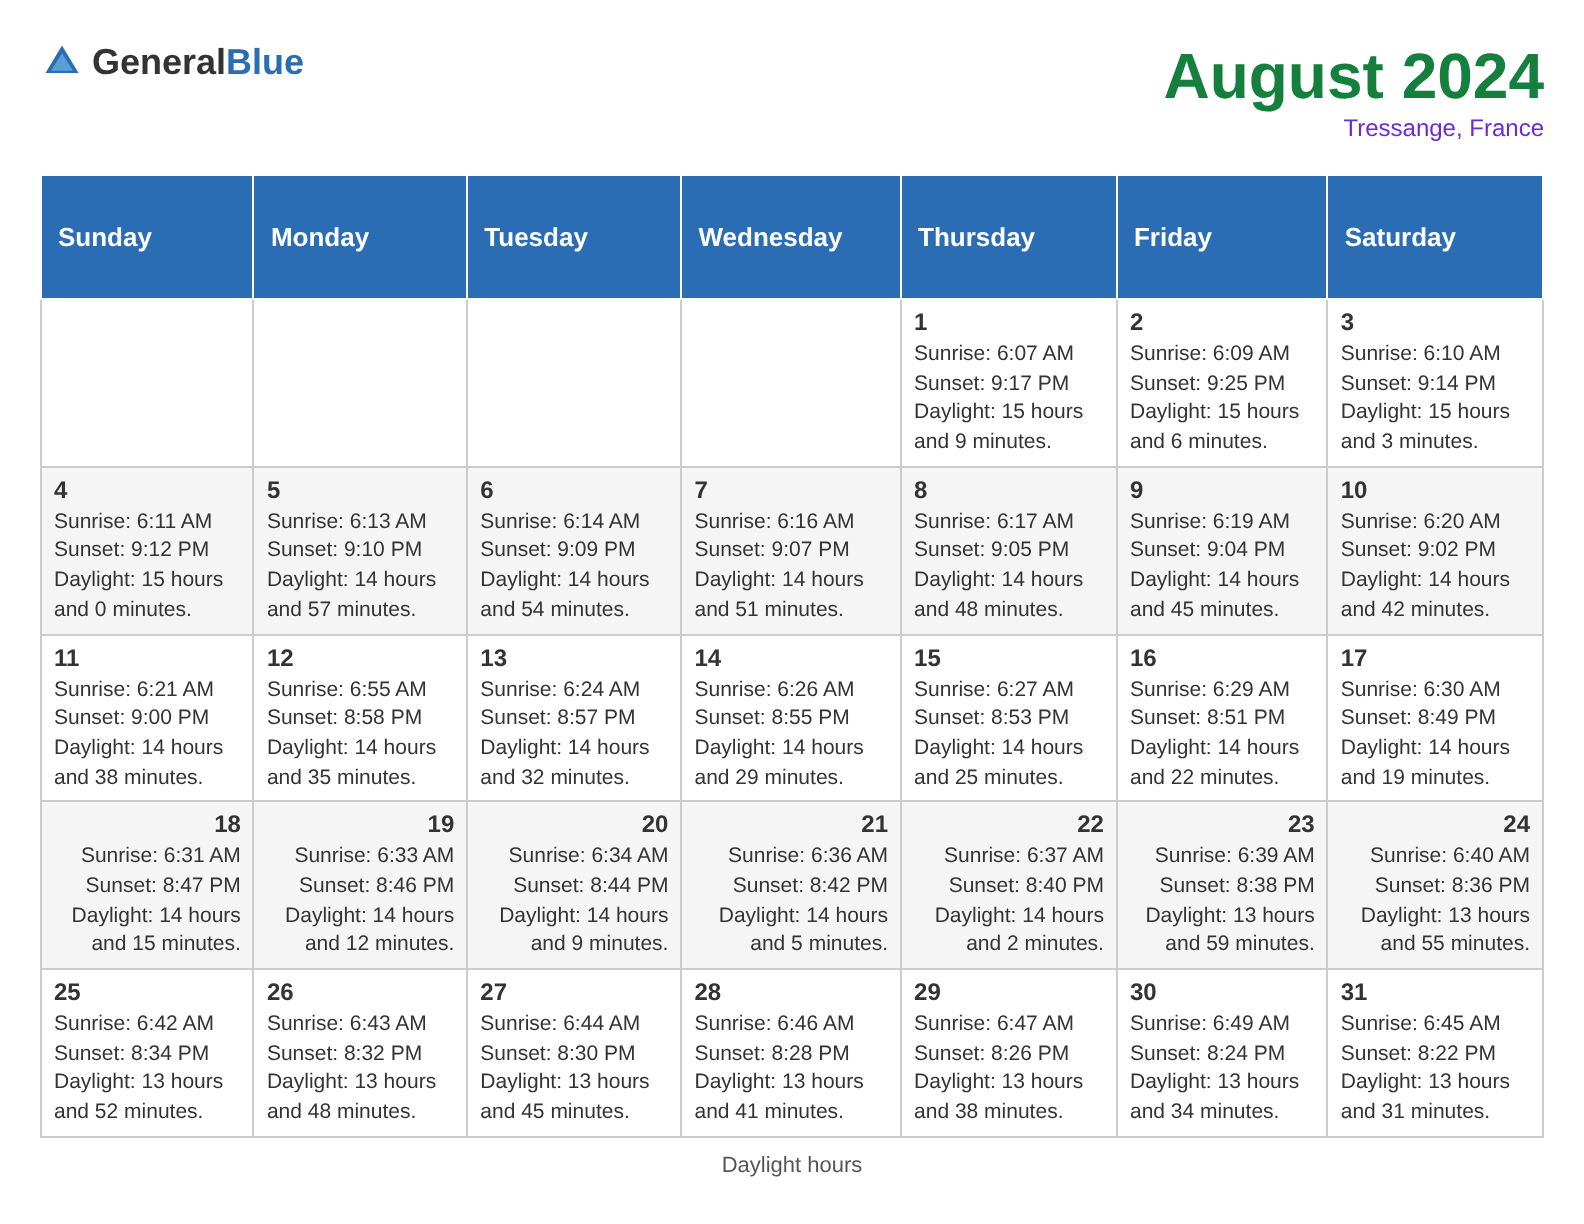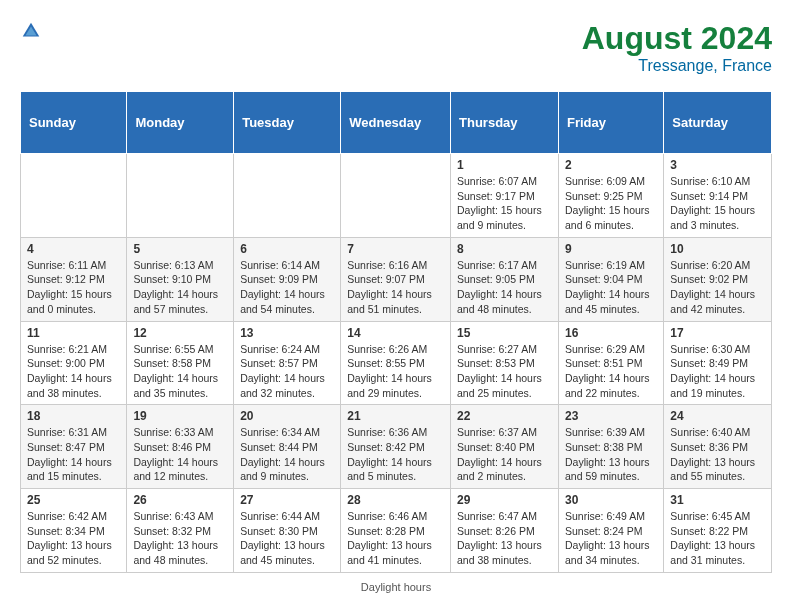--- a/index.html
+++ b/index.html
@@ -27,22 +27,22 @@
     }
     .title-block {
       text-align: right;
     }
     .month-year {
       font-size: 32px;
       font-weight: bold;
       color: #15803d;
     }
     .location {
-      font-size: 16px;
-      color: #0369a1;
+      font-size: 12px;
+      color: #6d28d9;
     }
     .calendar {
       width: 100%;
       border-collapse: collapse;
     }
     .calendar th {
       background-color: #2a6db5;
       color: #fff;
       text-align: left;
       padding: 23px 8px;
@@ -78,20 +78,23 @@
   </style>
 </head>
 <body>
 
 <div class="header">
   <div class="logo">
     <svg class="logo-icon" viewBox="0 0 40 40">
       <polygon points="20,5 35,30 5,30" fill="#2a6db5"></polygon>
       <polygon points="20,12 30,28 10,28" fill="#5a9fd4"></polygon>
     </svg>
+    <div>
+      <span style="font-size:18px;font-weight:bold;color:#333;">General</span><span style="font-size:18px;font-weight:bold;color:#2a6db5;">Blue</span>
+    </div>
   </div>
   <div class="title-block">
     <div class="month-year">August 2024</div>
     <div class="location">Tressange, France</div>
   </div>
 </div>
 
 <table class="calendar">
   <thead>
     <tr>
@@ -244,21 +247,21 @@
         </td>
         <td>
           <div class="day-number">17</div>
           <div class="day-info">
             <div>Sunrise: 6:30 AM</div>
             <div>Sunset: 8:49 PM</div>
             <div>Daylight: 14 hours and 19 minutes.</div>
           </div>
         </td>
       </tr>
-      <tr style="background: #7f1d1d;">
+      <tr style="background: #7f1d1d; text-align: right;">
         <td style="background: rgb(245, 245, 245);">
           <div class="day-number">18</div>
           <div class="day-info">
             <div>Sunrise: 6:31 AM</div>
             <div>Sunset: 8:47 PM</div>
             <div>Daylight: 14 hours and 15 minutes.</div>
           </div>
         </td>
         <td style="background: rgb(245, 245, 245);">
           <div class="day-number">19</div>

